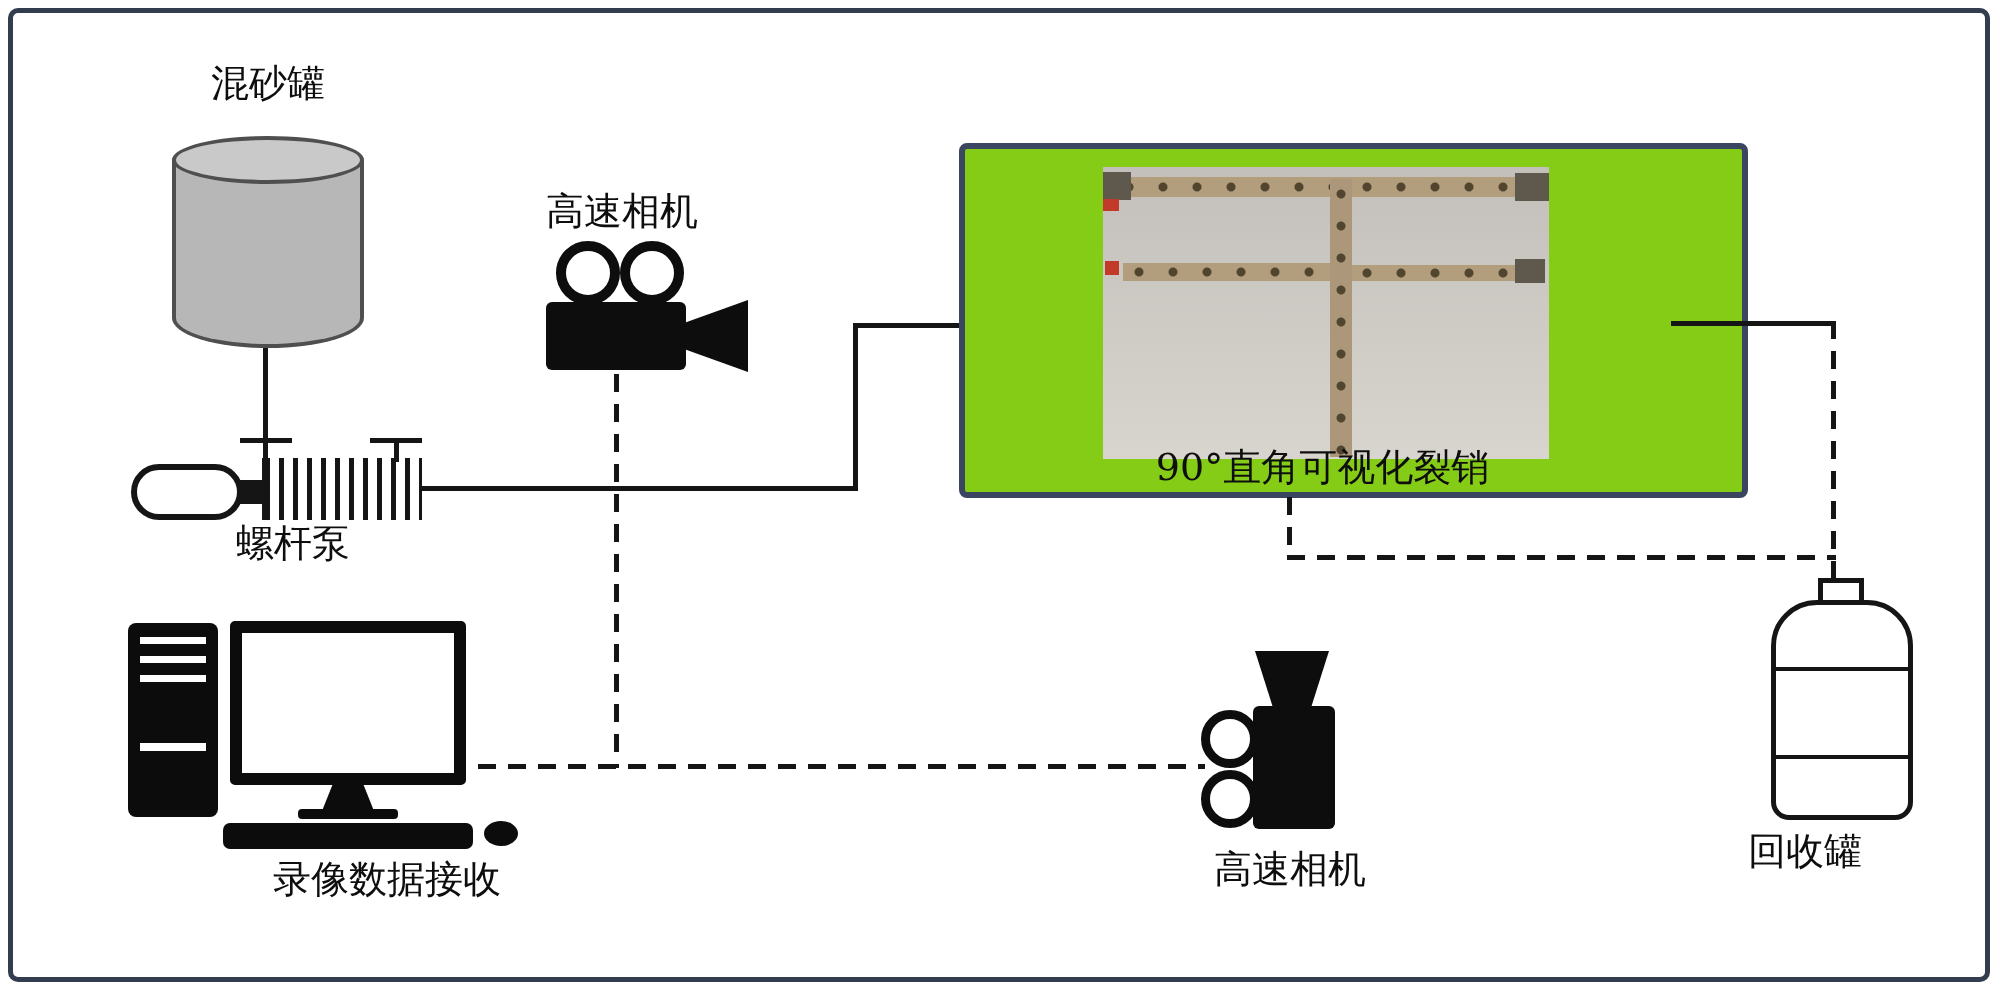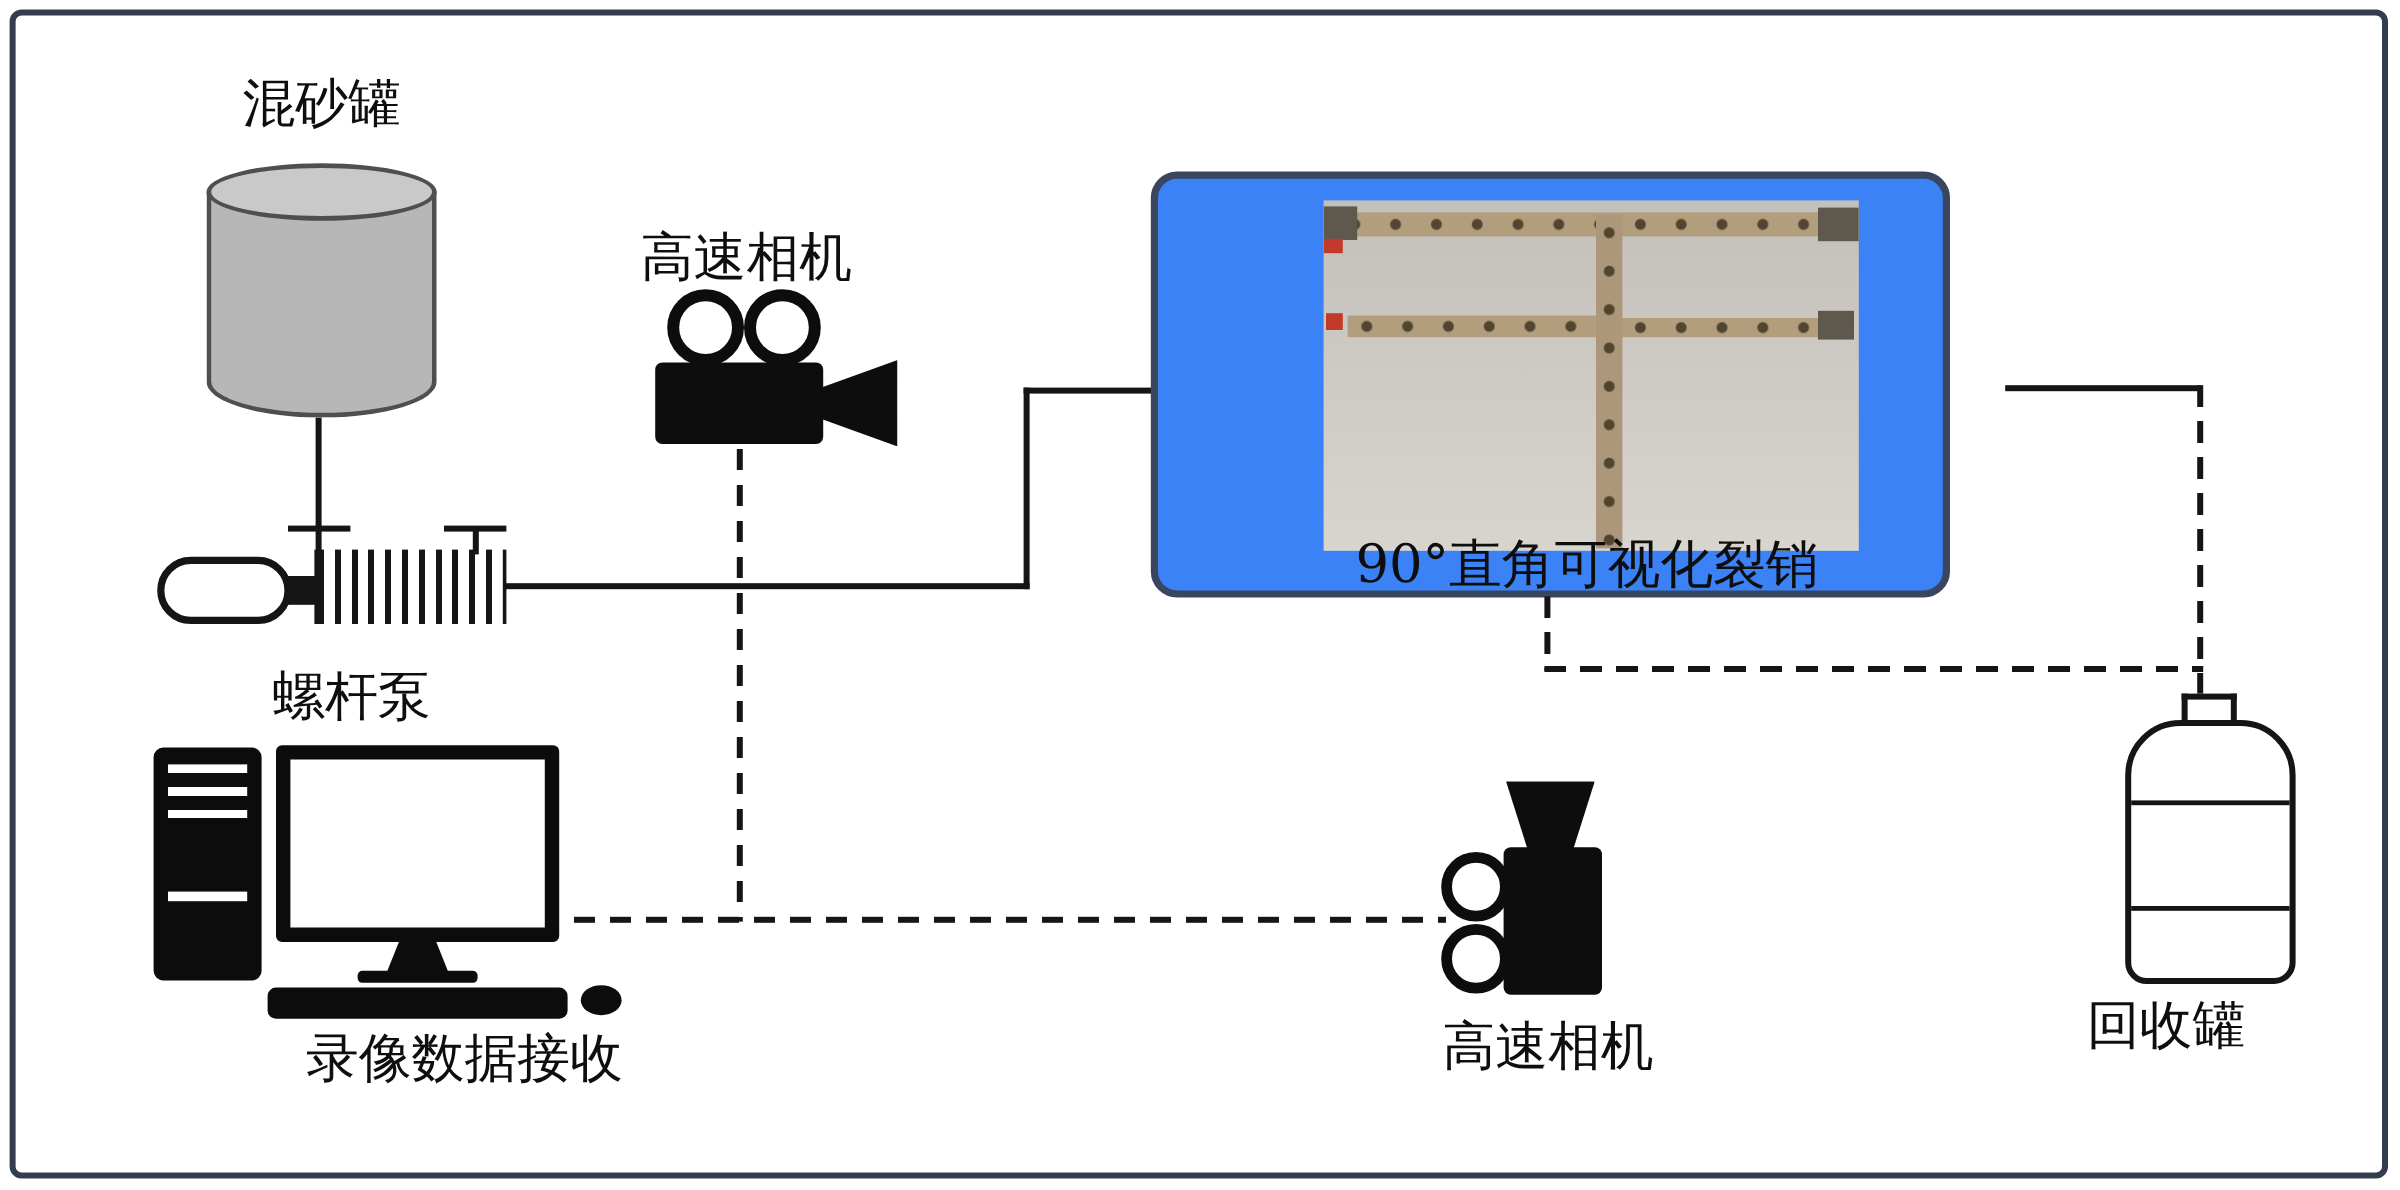--- a/index.html
+++ b/index.html
@@ -12,21 +12,21 @@
     overflow: hidden;
     font-family: "DejaVu Serif", "Liberation Serif", serif;
   }
   .abs { position: absolute; }
   .frame {
     left: 8px; top: 8px; width: 1982px; height: 974px;
     border: 5px solid #323d4f; border-radius: 10px;
   }
   .label {
     position: absolute;
-    font-size: 44px;
+    font-size: 38px;
     color: #0e0e0e;
     text-align: center;
     white-space: nowrap;
     line-height: 1.15;
   }
   .hline { position: absolute; height: 5px; background: #151515; }
   .vline { position: absolute; width: 5px; background: #151515; }
   .hdash {
     position: absolute; height: 5px;
     background: repeating-linear-gradient(90deg, #151515 0 18px, transparent 18px 30px);
@@ -51,22 +51,22 @@
     background: #ffffff; border: 6px solid #151515; border-radius: 28px;
   }
   .pump-shaft { left: 238px; top: 480px; width: 30px; height: 24px; background: #151515; }
   .pump-coil {
     left: 262px; top: 458px; width: 160px; height: 62px;
     background: repeating-linear-gradient(90deg, #151515 0 5px, transparent 5px 14px);
     border-left: 3px solid #151515; border-right: 3px solid #151515;
   }
   
   .cell-box {
-    left: 959px; top: 143px; width: 666px; height: 355px;
-    background: #3b82f6; border: 6px solid #3a4660; border-radius: 22px;
+    left: 959px; top: 143px; width: 789px; height: 355px;
+    background: #84cc16; border: 6px solid #3a4660; border-radius: 8px;
   }
   .cell-photo {
     position: absolute; left: 138px; top: 18px; width: 446px; height: 292px;
     background: linear-gradient(180deg, #c3c0bb 0%, #d8d5cf 100%);
     overflow: hidden;
   }
   .bar-h {
     position: absolute; background-color: #b29d7c;
     background-image: radial-gradient(circle at 16px 50%, #51452f 4px, rgba(0,0,0,0) 5px);
     background-size: 34px 100%;
@@ -138,21 +138,21 @@
   <div class="vline" style="left:263px; top:348px; height:114px;"></div>
 
   <div>
     <div class="abs pump-capsule"></div>
     <div class="abs pump-shaft"></div>
     <div class="abs pump-coil"></div>
     <div class="hline" style="left:240px; top:438px; width:52px;"></div>
     <div class="hline" style="left:370px; top:438px; width:52px;"></div>
     <div class="vline" style="left:394px; top:440px; height:22px;"></div>
   </div>
-  <div class="label" style="left:180px; top:556px; width:226px;">螺杆泵</div>
+  <div class="label" style="left:180px; top:522px; width:226px;">螺杆泵</div>
 
   <div class="hline" style="left:421px; top:486px; width:437px;"></div>
   <div class="vline" style="left:853px; top:323px; height:168px;"></div>
   <div class="hline" style="left:853px; top:323px; width:112px;"></div>
 
   <div class="abs cell-box">
     <div class="cell-photo">
       <div class="bar-h" style="left:10px; top:10px; width:426px; height:20px;"></div>
       <div class="clamp" style="left:0; top:5px; width:28px; height:28px;"></div>
       <div class="clamp" style="left:412px; top:6px; width:34px; height:28px;"></div>

